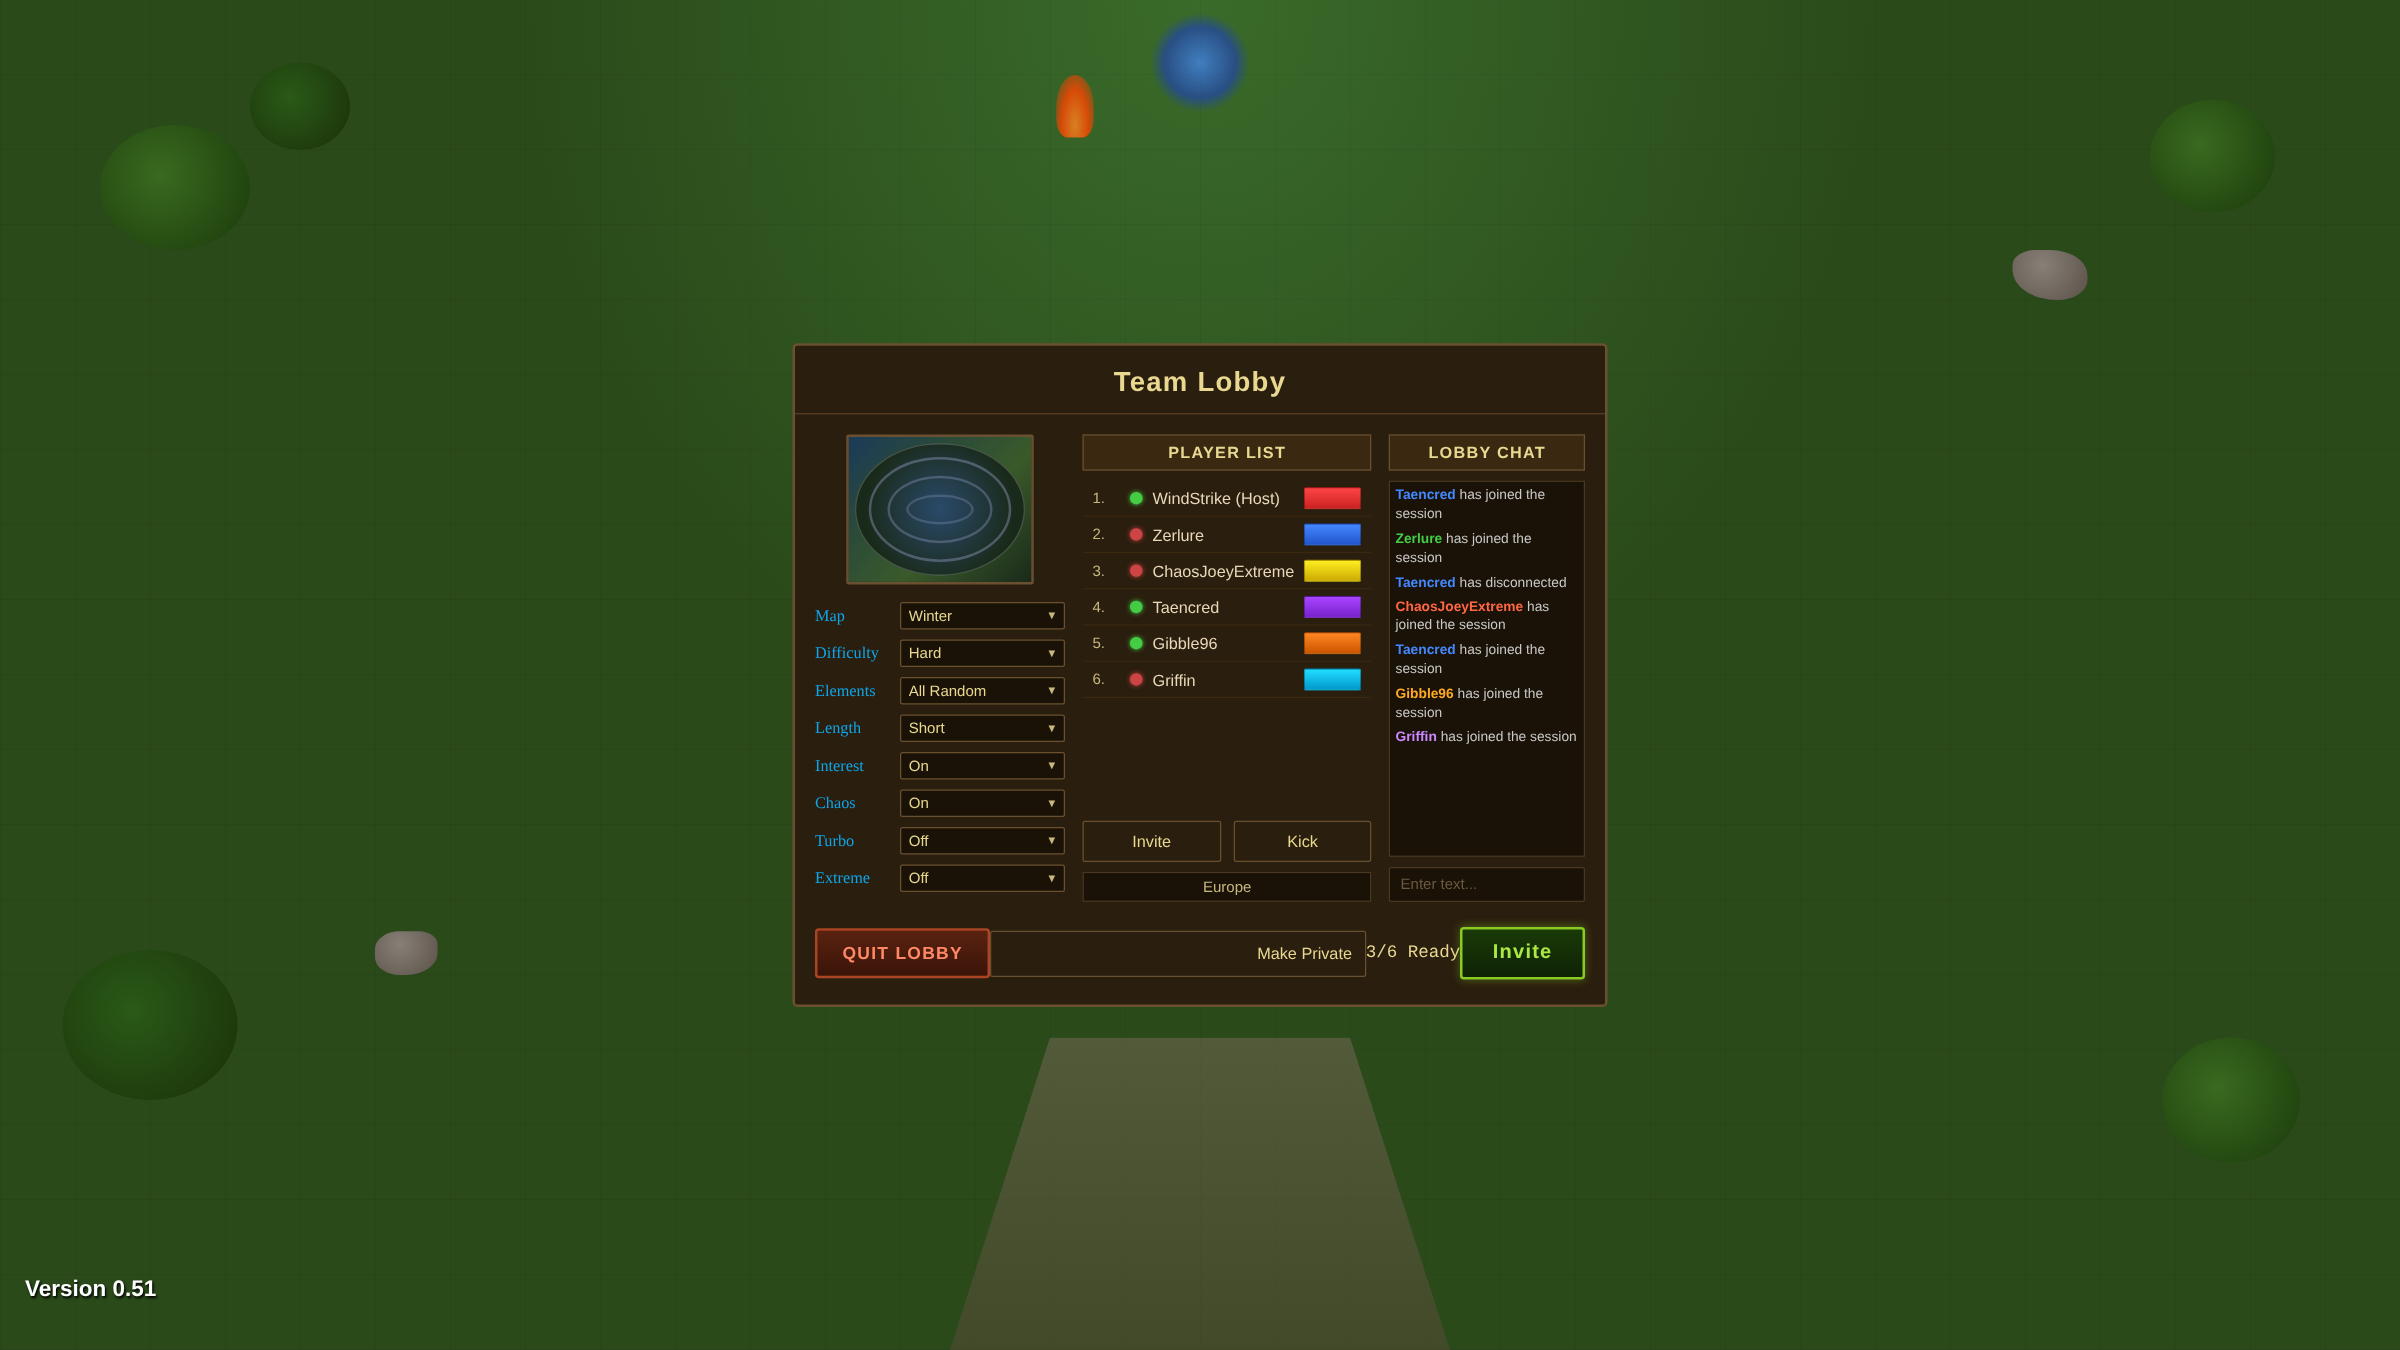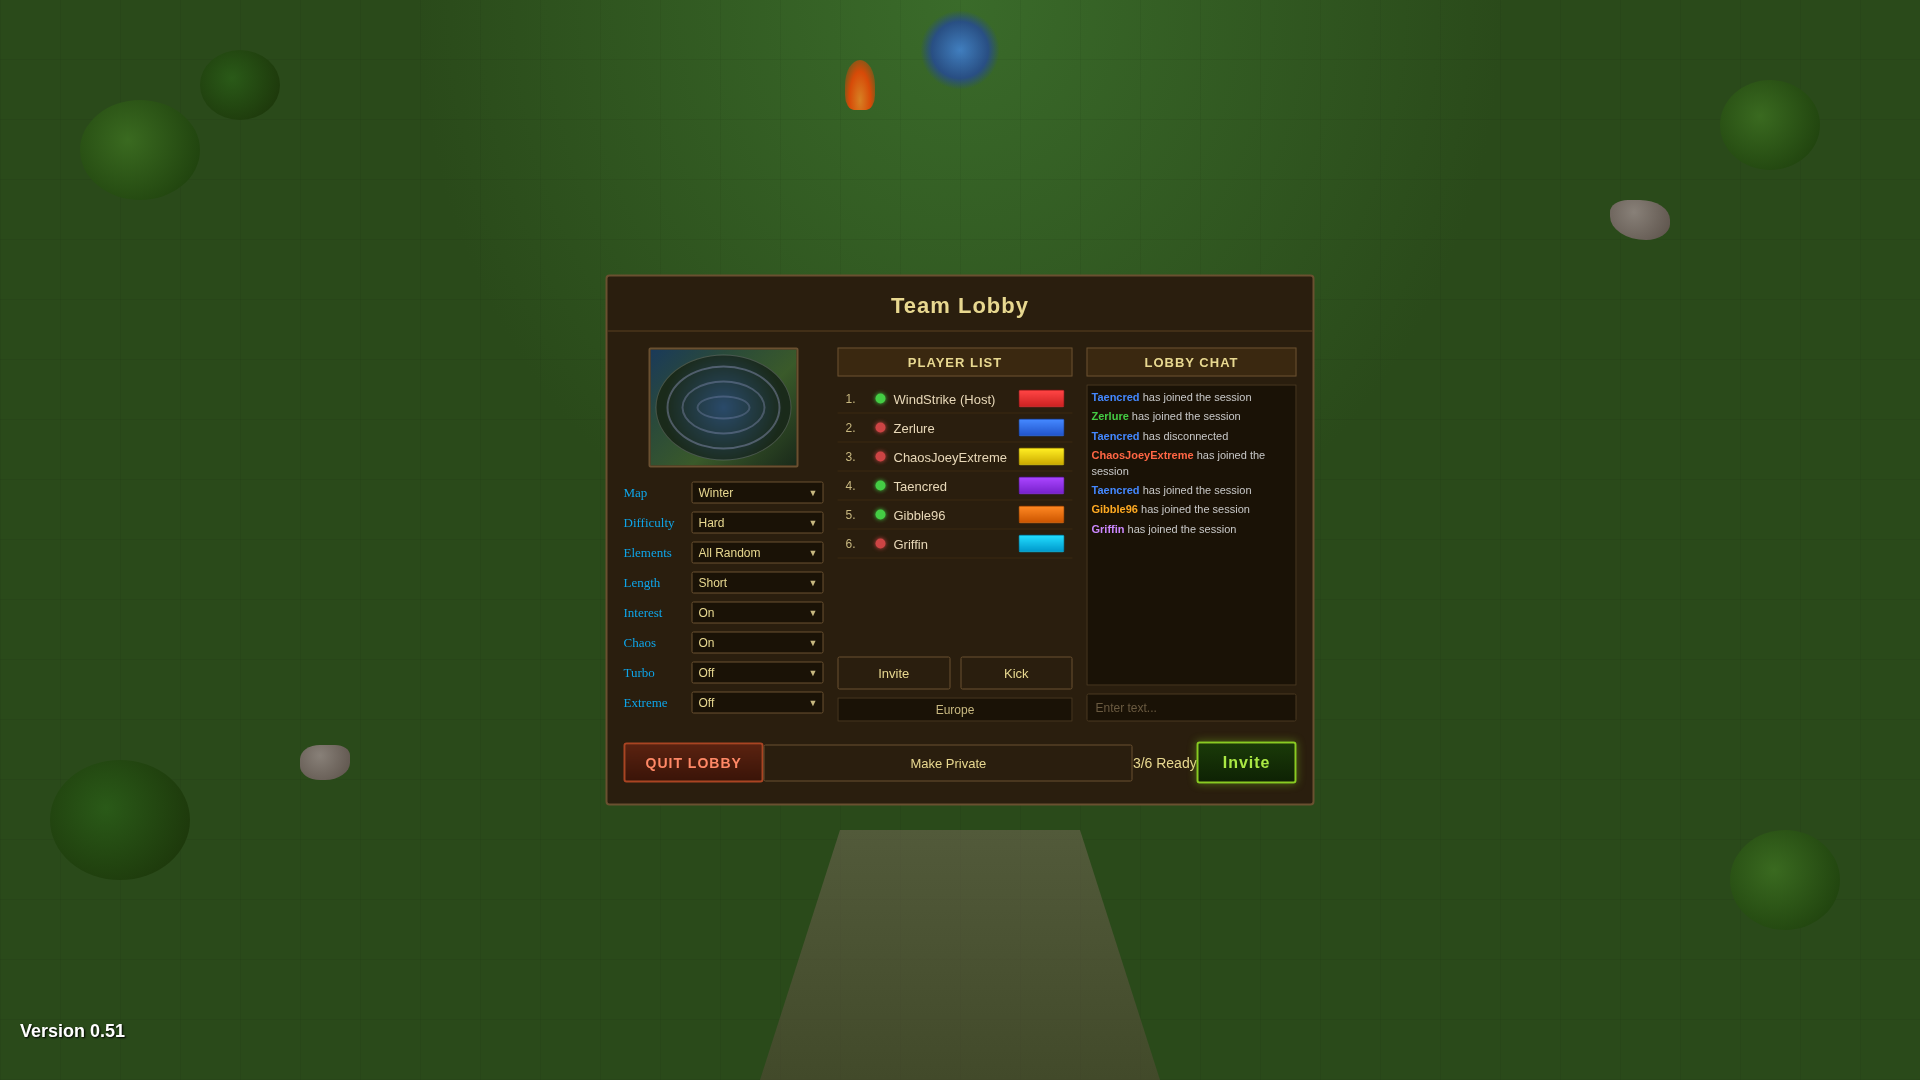--- a/index.html
+++ b/index.html
@@ -43,21 +43,21 @@
       z-index: 100;
       text-shadow: 1px 1px 2px black;
     }
 
     
     .dialog-overlay {
       position: absolute;
       top: 50%;
       left: 50%;
       transform: translate(-50%, -50%);
-      width: 709px;
+      width: 652px;
       background: #2a1e0e;
       border: 2px solid #6a5030;
       border-radius: 4px;
       z-index: 50;
       padding: 0 0 20px 0;
     }
 
     .dialog-title {
       text-align: center;
       color: #e8d890;
@@ -349,27 +349,28 @@
 
     .btn-private {
       flex: 1;
       padding: 10px;
       background: #2a1e0e;
       border: 1px solid #6a5030;
       color: #e8d890;
       font-size: 13px;
       cursor: pointer;
       border-radius: 2px;
-      text-align: center;
+      text-align: right;
     }
 
     .ready-status {
       color: #e8d890;
       font-size: 14px;
       white-space: nowrap;
+      font-family: Liberation Mono, monospace;
     }
 
     .btn-ready {
       padding: 10px 24px;
       background: linear-gradient(180deg, #1a3a08 0%, #0e2204 100%);
       border: 2px solid #88cc22;
       color: #aae844;
       font-size: 16px;
       font-weight: bold;
       cursor: pointer;

